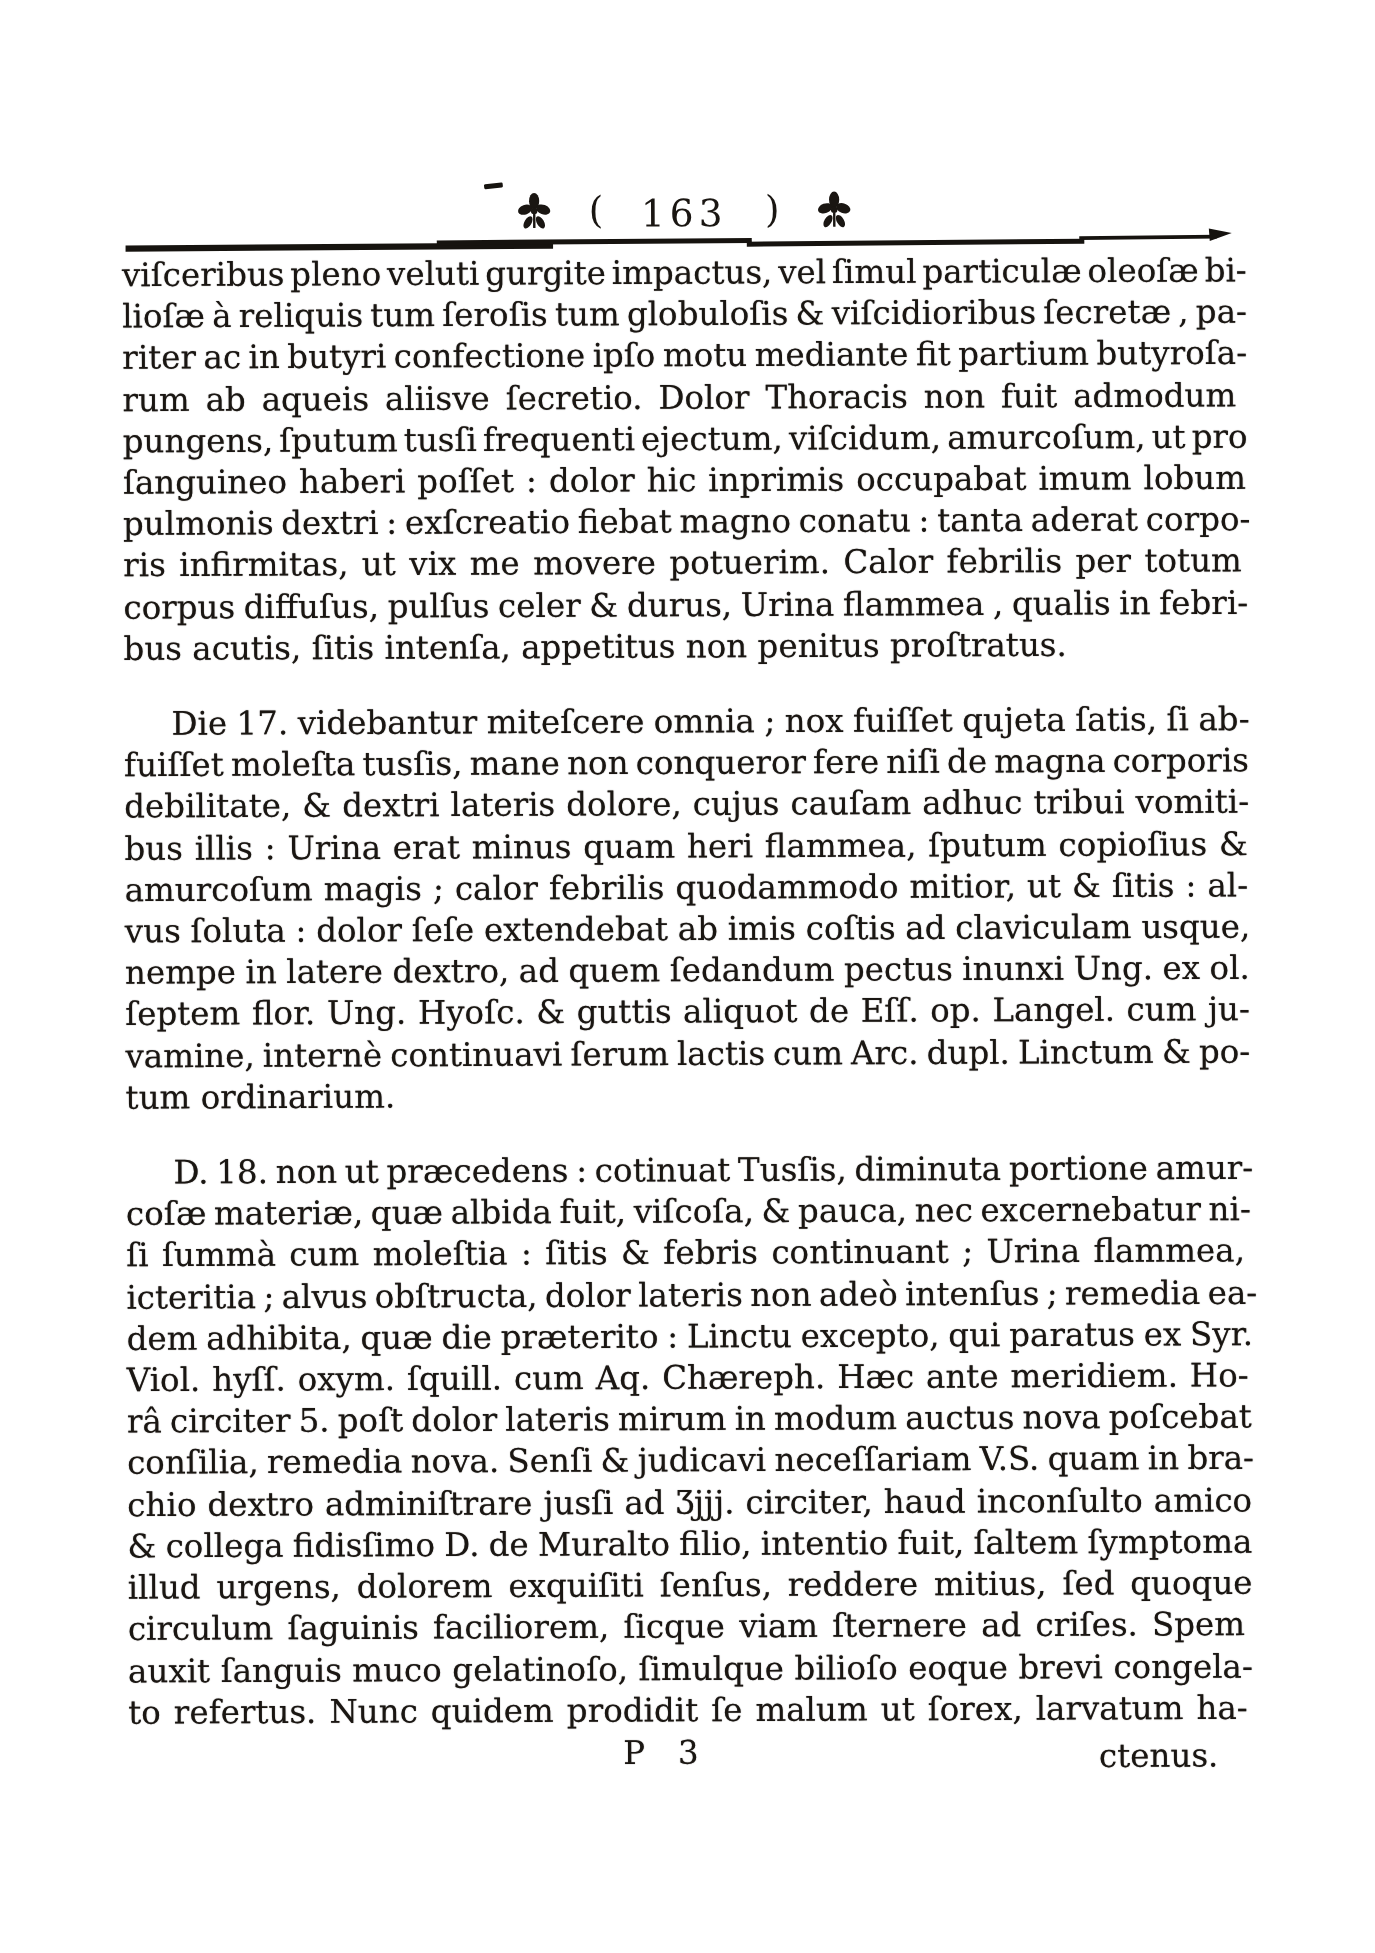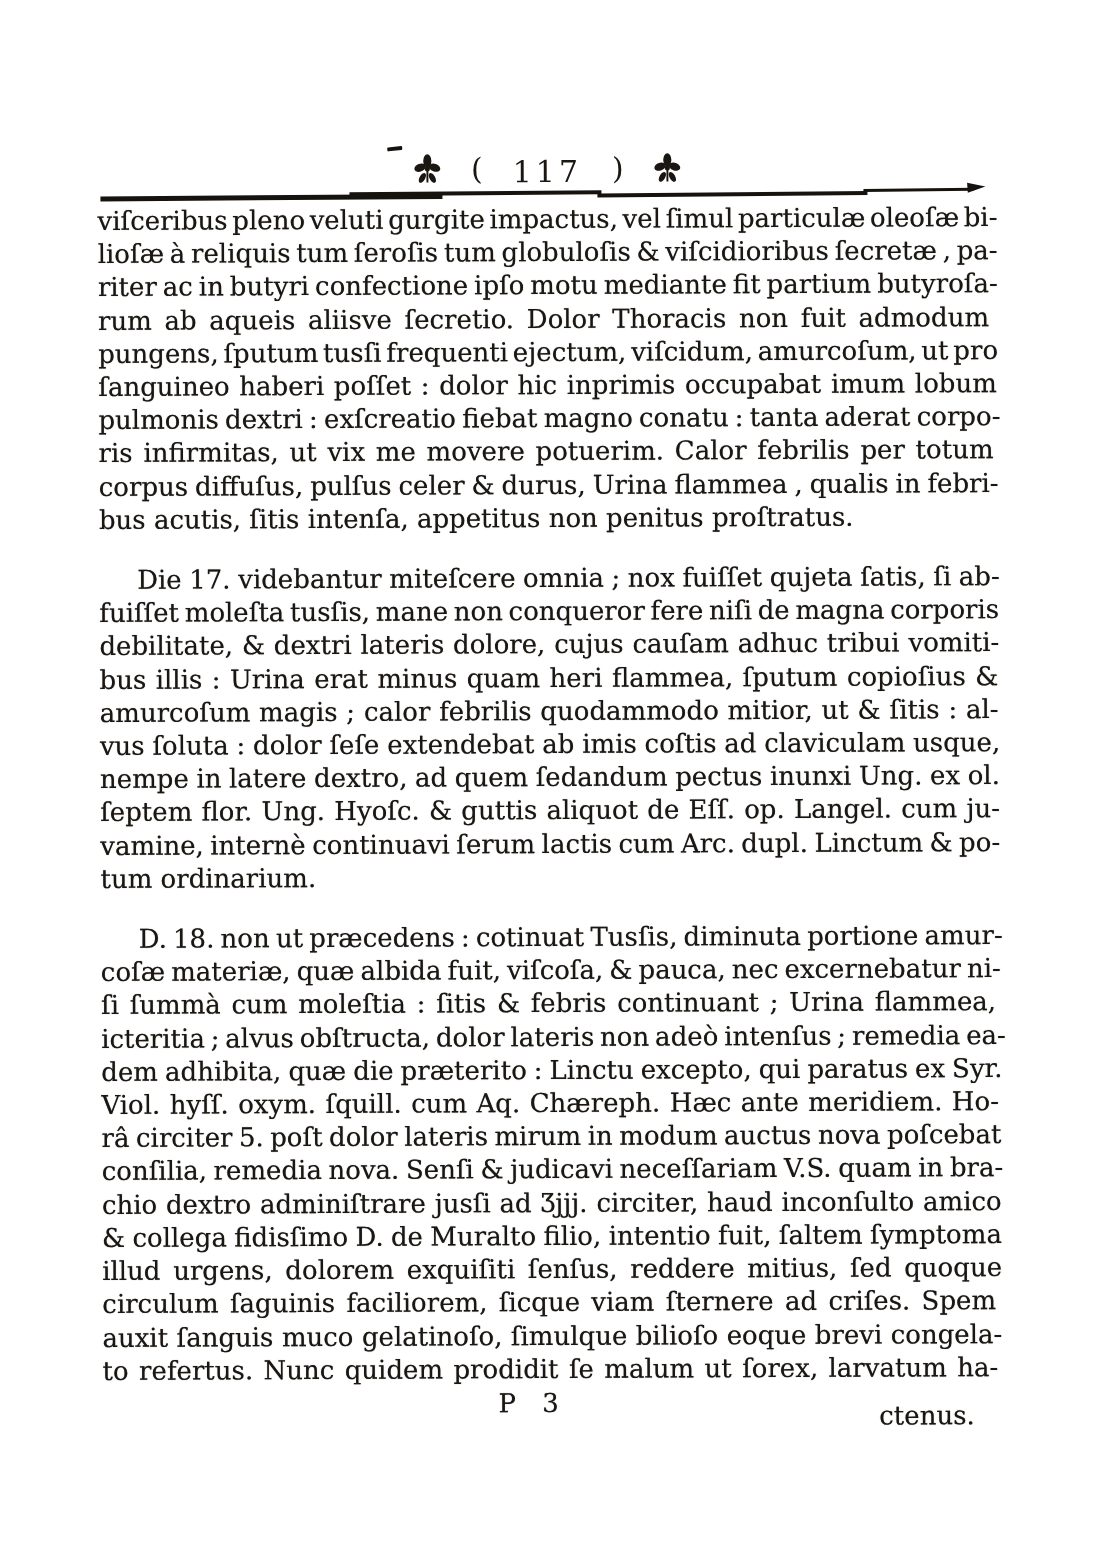--- a/index.html
+++ b/index.html
@@ -44,21 +44,21 @@
   }
   .line{display:block;white-space:nowrap;}
   .para+.para{margin-top:27px;}
   .para.indent .line:first-child{text-indent:38px;}
   
   .footer{position:relative;height:34px;margin-top:1px;}
   .sig{
     position:absolute;left:0;width:100%;text-align:center;
     transform:translateX(-24px);word-spacing:18px;
   }
-  .catchword{position:absolute;right:28px;top:14px;}
+  .catchword{position:absolute;right:28px;top:4px;}
 </style>
 </head>
 <body>
 
 <div class="page">
 
   <span class="speck"></span>
 
   <div class="header">
     <svg class="fleuron" width="28" height="34" viewBox="0 0 24 30" aria-hidden="true">
@@ -66,21 +66,21 @@
         <ellipse cx="12" cy="6.5" rx="3.6" ry="5.8"></ellipse>
         <ellipse cx="5.6" cy="12.5" rx="5.2" ry="3.4" transform="rotate(-20 5.6 12.5)"></ellipse>
         <ellipse cx="18.4" cy="12.5" rx="5.2" ry="3.4" transform="rotate(20 18.4 12.5)"></ellipse>
         <ellipse cx="7.6" cy="21.5" rx="2.5" ry="4.8" transform="rotate(30 7.6 21.5)"></ellipse>
         <ellipse cx="16.4" cy="21.5" rx="2.5" ry="4.8" transform="rotate(-30 16.4 21.5)"></ellipse>
         <circle cx="12" cy="13.5" r="2.3"></circle>
         <rect x="11.2" y="15.5" width="1.7" height="10"></rect>
       </g>
     </svg>
     <span class="paren">(</span>
-    <span class="pagenum">117</span>
+    <span class="pagenum">163</span>
     <span class="paren">)</span>
     <svg class="fleuron" width="28" height="34" viewBox="0 0 24 30" aria-hidden="true">
       <g fill="#1a1612">
         <ellipse cx="12" cy="6.5" rx="3.6" ry="5.8"></ellipse>
         <ellipse cx="5.6" cy="12.5" rx="5.2" ry="3.4" transform="rotate(-20 5.6 12.5)"></ellipse>
         <ellipse cx="18.4" cy="12.5" rx="5.2" ry="3.4" transform="rotate(20 18.4 12.5)"></ellipse>
         <ellipse cx="7.6" cy="21.5" rx="2.5" ry="4.8" transform="rotate(30 7.6 21.5)"></ellipse>
         <ellipse cx="16.4" cy="21.5" rx="2.5" ry="4.8" transform="rotate(-30 16.4 21.5)"></ellipse>
         <circle cx="12" cy="13.5" r="2.3"></circle>
         <rect x="11.2" y="15.5" width="1.7" height="10"></rect>

